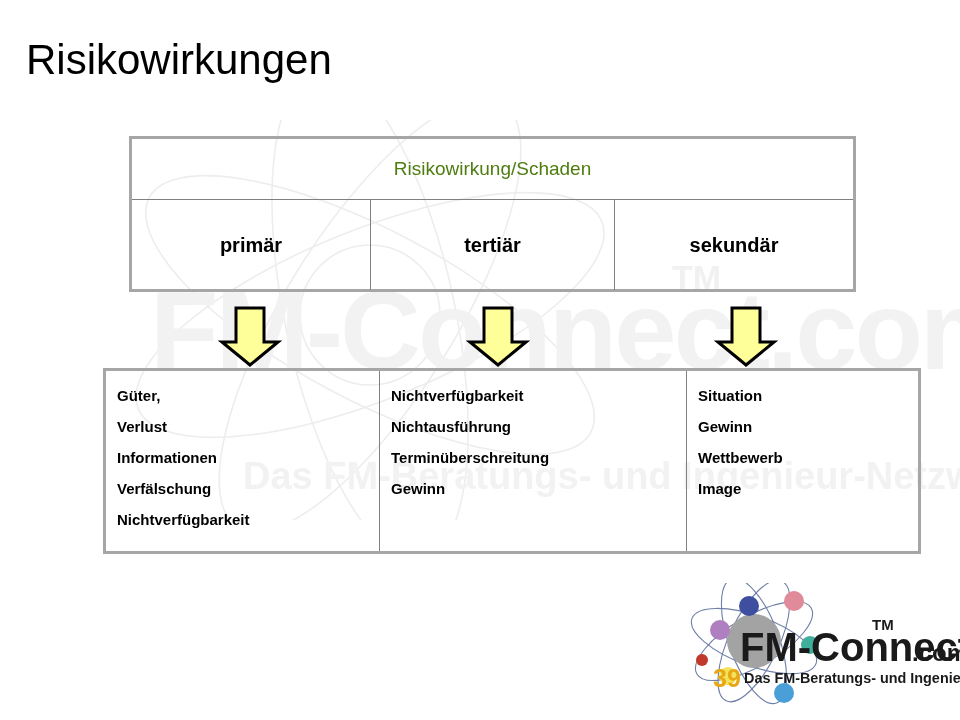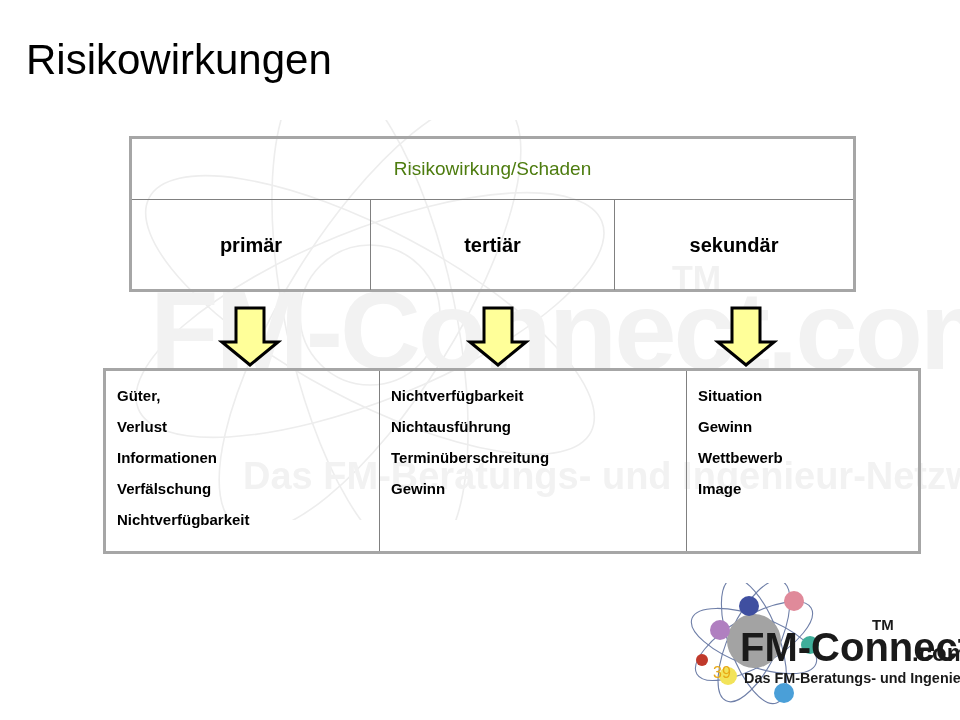--- a/index.html
+++ b/index.html
@@ -159,22 +159,22 @@
     left: 676px;
     top: 583px;
     width: 284px;
     height: 130px;
     z-index: 5;
   }
   .logo-page-num {
     position: absolute;
     left: 713px;
     top: 664px;
-    font-size: 16px;
-    font-weight: normal;
+    font-size: 25px;
+    font-weight: bold;
     color: #e8a815;
     z-index: 6;
   }
 </style>
 </head>
 <body>
 
 <div id="slide">
 
   <div class="watermark">

